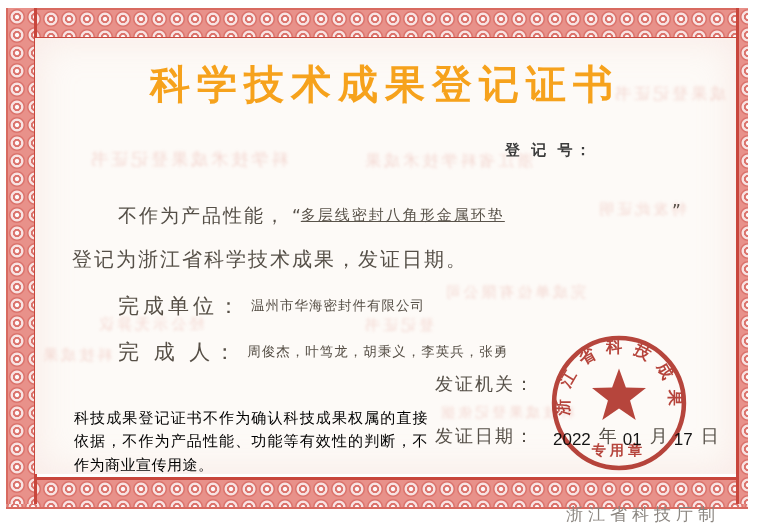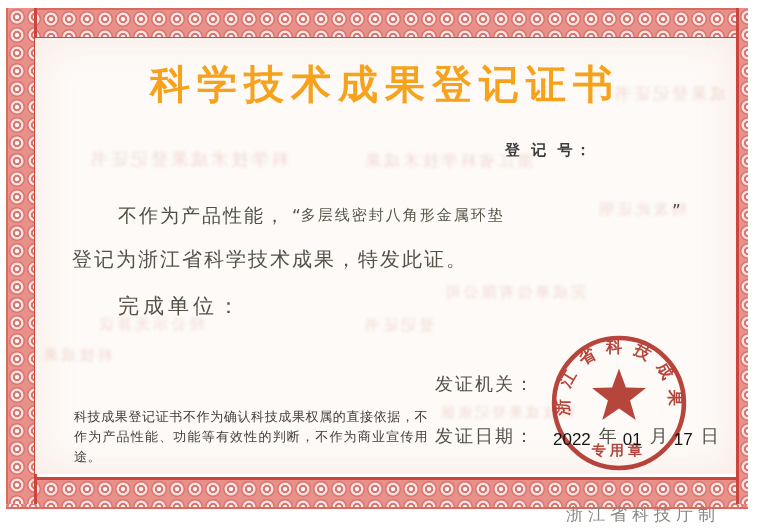--- a/index.html
+++ b/index.html
@@ -37,32 +37,32 @@
   .title{
     position:absolute;left:0;top:57px;width:770px;text-align:center;
     font-size:40px;font-weight:700;color:#f6a21c;letter-spacing:7px;white-space:nowrap;
   }
   .reg-row{position:absolute;left:505px;top:141px;display:flex;align-items:center;white-space:nowrap;}
   .reg-label{font-size:15px;font-weight:700;color:#3c3c3c;letter-spacing:3px;}
   .reg-value{font-size:17px;color:#2c2c2c;font-family:"Liberation Sans","DejaVu Sans",sans-serif;margin-left:4px;}
   .line1{position:absolute;left:118px;top:203px;white-space:nowrap;color:#554f47;}
   .line1 .prefix{font-size:19px;letter-spacing:2px;}
   .line1 .oquote{font-size:17px;margin-left:6px;color:#554f47;}
-  .line1 .achievement{font-size:15px;letter-spacing:2px;color:#5a544b;vertical-align:2px;}
+  .line1 .achievement{font-size:15px;letter-spacing:2px;color:#5a544b;vertical-align:2px;text-decoration:underline;}
   .cquote{position:absolute;left:672px;top:201px;font-size:17px;color:#554f47;}
   .line2{position:absolute;left:72px;top:246px;font-size:20px;letter-spacing:2px;color:#554f47;white-space:nowrap;}
   .field-row{position:absolute;left:118px;display:flex;align-items:center;white-space:nowrap;}
   .row-unit{top:292px;}
   .row-people{top:338px;}
   .field-label{font-size:21px;color:#564f46;letter-spacing:4px;}
   .row-people .field-label{letter-spacing:4px;}
   .field-value{font-size:13.5px;color:#564f46;margin-left:8px;letter-spacing:1px;}
   .disclaimer{
     position:absolute;left:74px;top:407px;width:354px;
-    font-size:13px;line-height:1.55;color:#404040;letter-spacing:.5px;text-align:justify;
+    font-size:15px;line-height:1.55;color:#000000;letter-spacing:.5px;text-align:justify;
   }
   .issuer-row{position:absolute;left:435px;top:372px;font-size:18px;letter-spacing:2px;color:#554f47;white-space:nowrap;}
   .date-row{position:absolute;left:435px;top:424px;font-size:18px;color:#554f47;white-space:nowrap;}
   .date-row .dlabel{letter-spacing:2px;}
   .date-num{
     display:inline-block;font-size:17px;color:#141414;
     font-family:"Liberation Sans","DejaVu Sans",sans-serif;
     transform:translateY(3px);font-weight:500;
   }
   .d-year{margin-left:18px;}
@@ -101,26 +101,31 @@
 
   <div class="reg-row">
     <span class="reg-label">登 记 号：</span>
   </div>
 
   <div class="line1">
     <span class="prefix">不作为产品性能，</span><span class="oquote">“</span><span class="achievement">多层线密封八角形金属环垫</span>
   </div>
   <div class="cquote">”</div>
 
-  <div class="line2">登记为浙江省科学技术成果，特发此证。</div>
+  <div class="line2">登记为浙江省科学技术成果，发证日期。</div>
 
   <div class="field-row row-unit">
     <span class="field-label">完成单位：</span>
+    <span class="field-value">温州市华海密封件有限公司</span>
   </div>
 
+  <div class="field-row row-people">
+    <span class="field-label">完 成 人：</span>
+    <span class="field-value">周俊杰，叶笃龙，胡秉义，李英兵，张勇</span>
+  </div>
 
   <div class="disclaimer">科技成果登记证书不作为确认科技成果权属的直接依据，不作为产品性能、功能等有效性的判断，不作为商业宣传用途。</div>
 
   <div class="issuer-row">发证机关：</div>
 
   <div class="date-row">
     <span class="dlabel">发证日期：</span><span class="date-num d-year">2022</span><span class="d-char">年</span><span class="date-num">01</span><span class="d-char">月</span><span class="date-num">17</span><span class="d-char">日</span>
   </div>
 
   <svg class="seal" viewBox="0 0 140 140">

